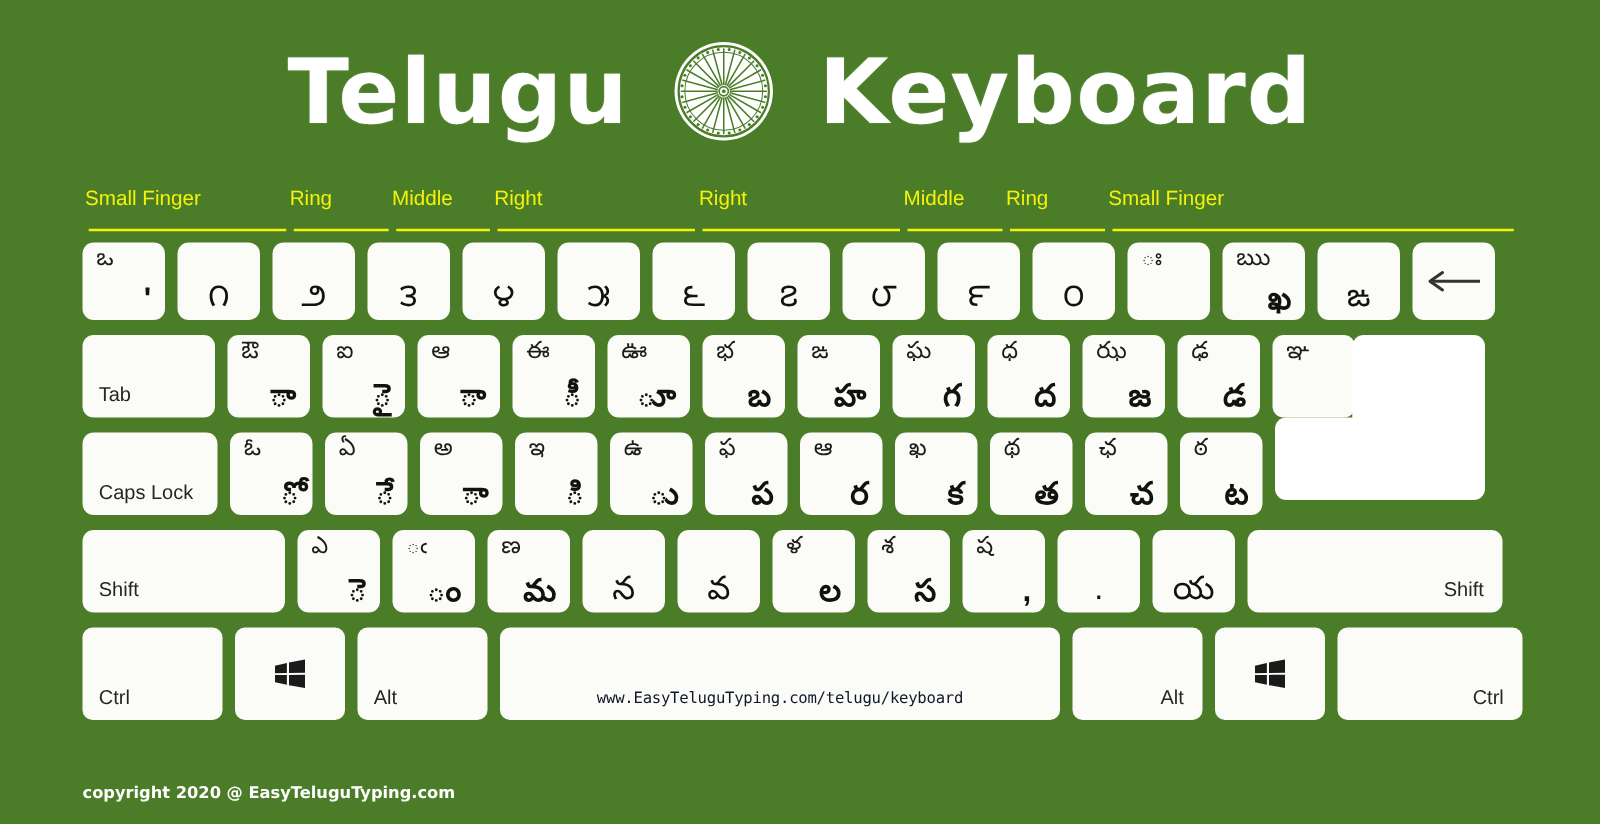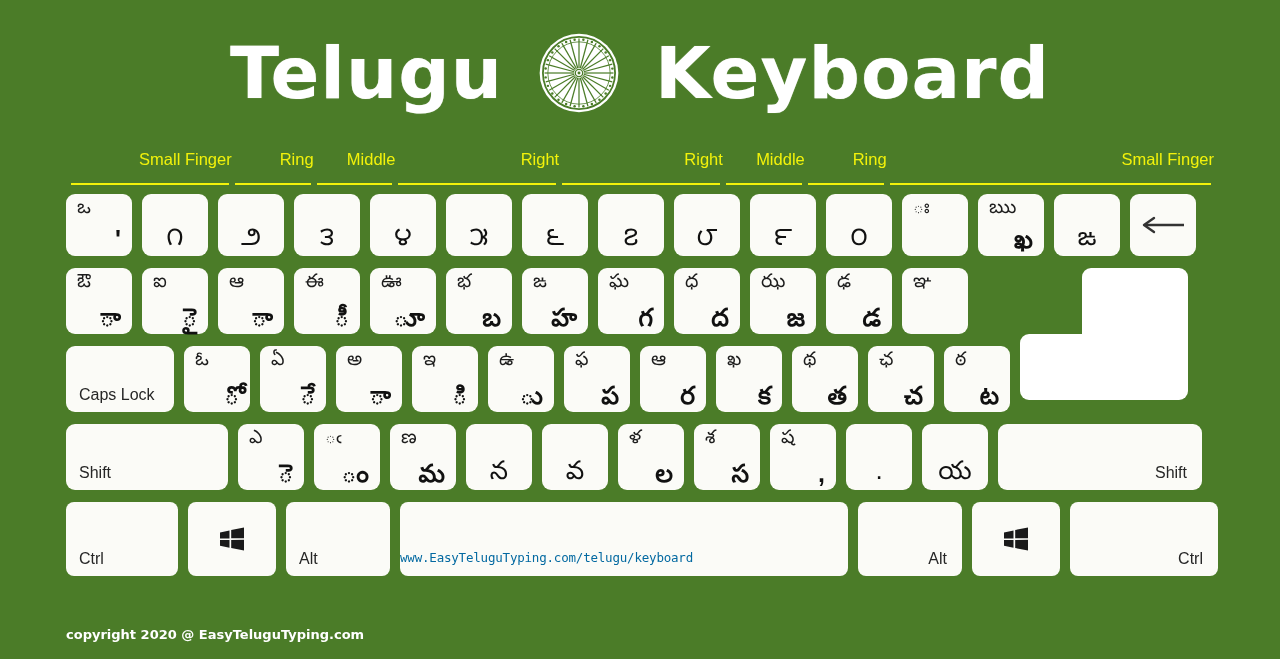--- a/index.html
+++ b/index.html
@@ -46,21 +46,21 @@
     height: 44px;
     padding: 0 66px 0 68px;
     display: flex;
     align-items: flex-end;
   }
   .guide-seg {
     position: relative;
     height: 100%;
     display: flex;
     align-items: flex-start;
-    justify-content: flex-end;
+    justify-content: flex-start;
     padding-top: 4px;
   }
   .guide-seg::after {
     content: "";
     position: absolute;
     left: 3px; right: 3px; bottom: 5px;
     height: 2px;
     background: #f2f20a;
   }
   .guide-label {
@@ -188,24 +188,24 @@
   .enter-label {
     position: absolute;
     right: 16px; bottom: 6px;
     font-size: 17px;
     color: #262626;
   }
 
   .space-url {
     position: absolute;
     left: 0; right: 0; bottom: 11px;
-    text-align: left;
+    text-align: center;
     font-family: "DejaVu Sans Mono", monospace;
     font-size: 12.5px;
-    color: #0369a1;
+    color: #0f172a;
     letter-spacing: -0.2px;
   }
 
   
   .footer {
     position: absolute;
     left: 0; right: 0; bottom: 10px;
     height: 30px;
     padding: 0 66px;
     display: flex;
@@ -368,20 +368,23 @@
       <div class="key">
         <div class="icon-center">
           <svg class="arrow-svg" width="46" height="20" viewBox="0 0 46 20">
             <line x1="44" y1="10" x2="6" y2="10" stroke="#333" stroke-width="2.4"></line>
             <polyline points="14,3 4,10 14,17" fill="none" stroke="#333" stroke-width="2.4" stroke-linejoin="round" stroke-linecap="round"></polyline>
           </svg>
         </div>
       </div>
     </div>
   <div class="krow r2" id="row2">
+      <div class="key w-tab">
+        <span class="mod-left">Tab</span>
+      </div>
       <div class="key">
         <span class="shifted">ఔ</span>
         <span class="base" style="left: auto; right: 11px;">ా</span>
       </div>
       <div class="key">
         <span class="shifted">ఐ</span>
         <span class="base" style="left: auto; right: 11px;">ై</span>
       </div>
       <div class="key">
         <span class="shifted">ఆ</span>

